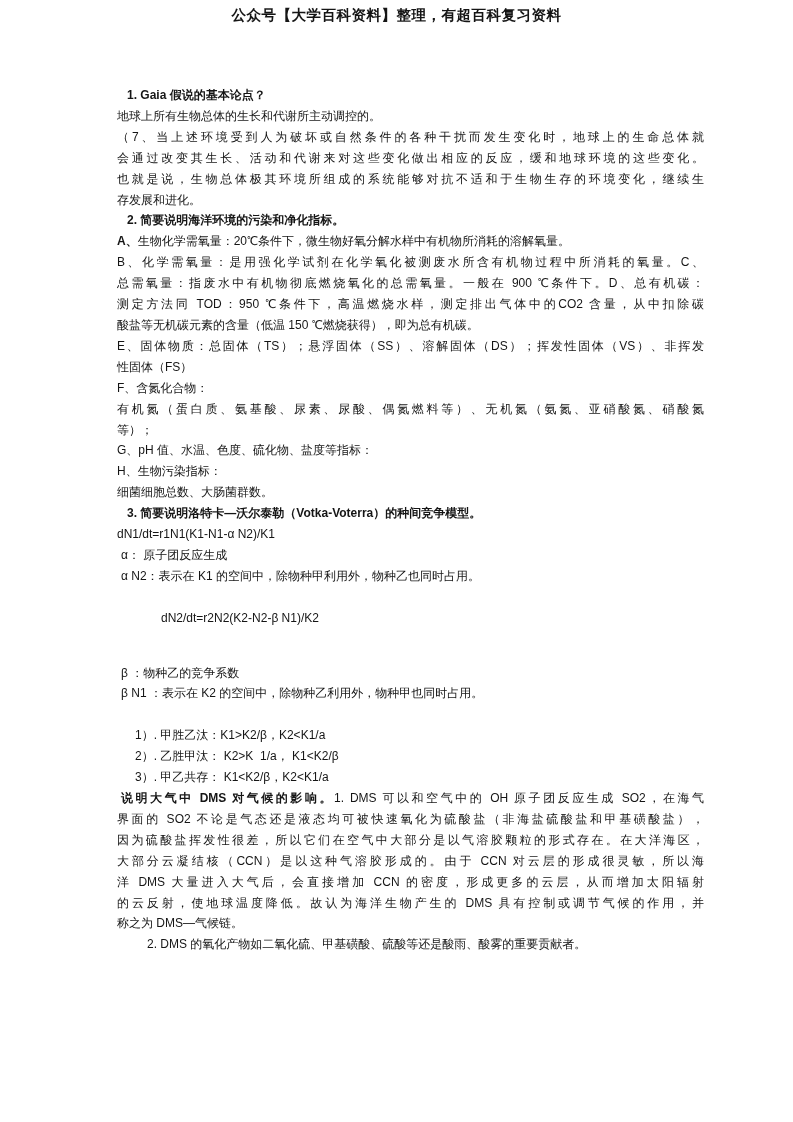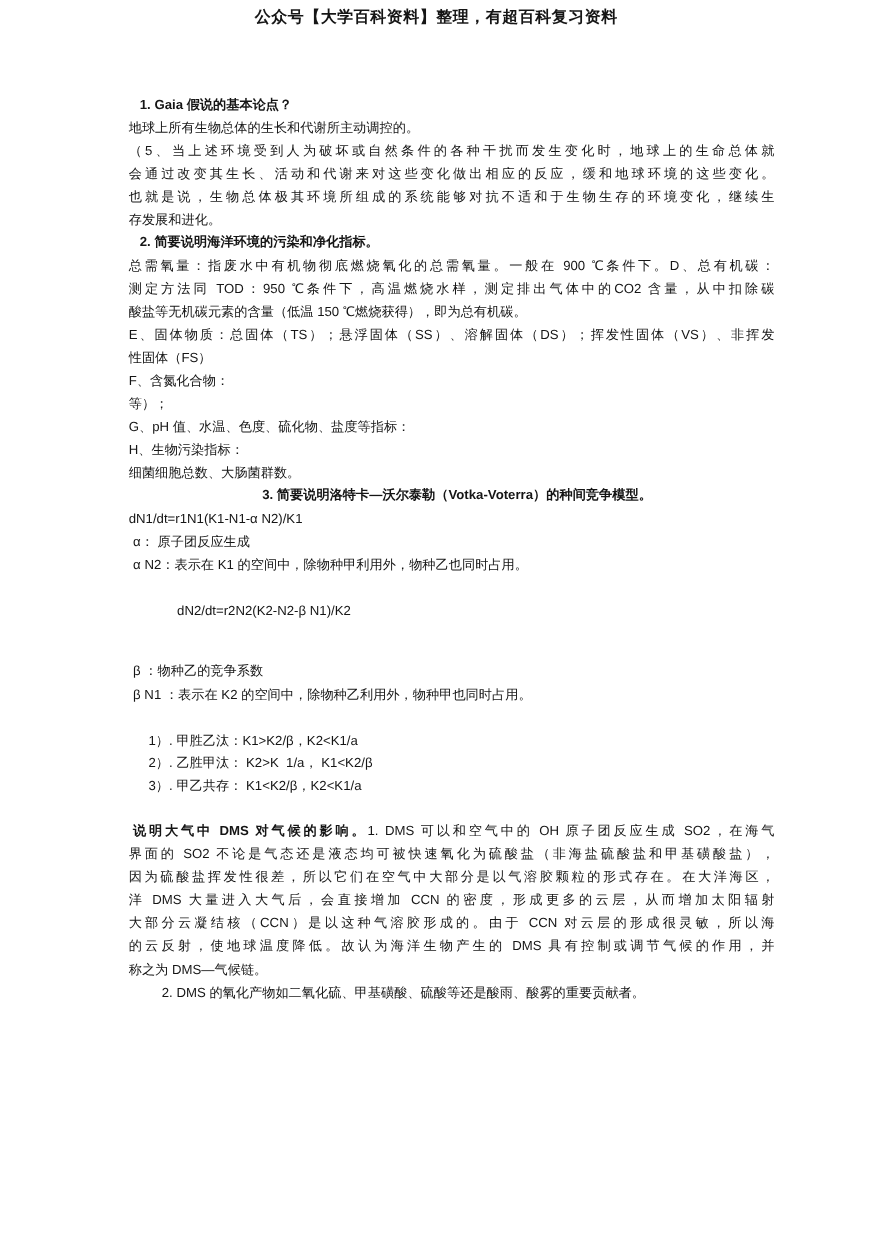--- a/index.html
+++ b/index.html
@@ -32,49 +32,52 @@
   .b { font-weight:bold; }
 </style>
 </head>
 <body>
 
 <div class="page">
   <div class="doc-header">公众号【大学百科资料】整理，有超百科复习资料</div>
   <div class="doc-body">
       <div class="line" style="padding-left: 10px;"><span class="b">1. Gaia 假说的基本论点？</span></div>
       <div class="line"><span>地球上所有生物总体的生长和代谢所主动调控的。</span></div>
-      <div class="line just"><span>（5、当上述环境受到人为破坏或自然条件的各种干扰而发生变化时，地球上的生命总体就</span></div>
+      <div class="line just"><span>（7、当上述环境受到人为破坏或自然条件的各种干扰而发生变化时，地球上的生命总体就</span></div>
       <div class="line just"><span>会通过改变其生长、活动和代谢来对这些变化做出相应的反应，缓和地球环境的这些变化。</span></div>
       <div class="line just"><span>也就是说，生物总体极其环境所组成的系统能够对抗不适和于生物生存的环境变化，继续生</span></div>
       <div class="line"><span>存发展和进化。</span></div>
       <div class="line" style="padding-left: 10px;"><span class="b">2. 简要说明海洋环境的污染和净化指标。</span></div>
+      <div class="line"><span class="b">A、</span><span>生物化学需氧量：20℃条件下，微生物好氧分解水样中有机物所消耗的溶解氧量。</span></div>
+      <div class="line just"><span>B、化学需氧量：是用强化学试剂在化学氧化被测废水所含有机物过程中所消耗的氧量。C、</span></div>
       <div class="line just"><span>总需氧量：指废水中有机物彻底燃烧氧化的总需氧量。一般在 900 ℃条件下。D、总有机碳：</span></div>
       <div class="line just"><span>测定方法同 TOD：950 ℃条件下，高温燃烧水样，测定排出气体中的CO2 含量，从中扣除碳</span></div>
       <div class="line"><span>酸盐等无机碳元素的含量（低温 150 ℃燃烧获得），即为总有机碳。</span></div>
       <div class="line just"><span>E、固体物质：总固体（TS）；悬浮固体（SS）、溶解固体（DS）；挥发性固体（VS）、非挥发</span></div>
       <div class="line"><span>性固体（FS）</span></div>
       <div class="line"><span>F、含氮化合物：</span></div>
+      <div class="line just"><span>有机氮（蛋白质、氨基酸、尿素、尿酸、偶氮燃料等）、无机氮（氨氮、亚硝酸氮、硝酸氮</span></div>
       <div class="line"><span>等）；</span></div>
       <div class="line"><span>G、pH 值、水温、色度、硫化物、盐度等指标：</span></div>
       <div class="line"><span>H、生物污染指标：</span></div>
       <div class="line"><span>细菌细胞总数、大肠菌群数。</span></div>
-      <div class="line" style="padding-left: 10px; text-align: center;"><span class="b">3. 简要说明洛特卡—沃尔泰勒（Votka-Voterra）的种间竞争模型。</span></div>
+      <div class="line" style="padding-left: 10px;"><span class="b">3. 简要说明洛特卡—沃尔泰勒（Votka-Voterra）的种间竞争模型。</span></div>
       <div class="line"><span>dN1/dt=r1N1(K1-N1-α N2)/K1</span></div>
       <div class="line" style="padding-left: 4px;"><span>α： 原子团反应生成</span></div>
       <div class="line" style="padding-left: 4px;"><span>α N2：表示在 K1 的空间中，除物种甲利用外，物种乙也同时占用。</span></div>
       <div class="line">&nbsp;</div>
       <div class="line" style="padding-left: 44px;"><span>dN2/dt=r2N2(K2-N2-β N1)/K2</span></div>
       <div class="line" style="padding-left: 4px; margin-top: 34px;"><span>β ：物种乙的竞争系数</span></div>
       <div class="line" style="padding-left: 4px;"><span>β N1 ：表示在 K2 的空间中，除物种乙利用外，物种甲也同时占用。</span></div>
       <div class="line">&nbsp;</div>
       <div class="line" style="padding-left: 18px;"><span>1）. 甲胜乙汰：K1&gt;K2/β，K2&lt;K1/a</span></div>
       <div class="line" style="padding-left: 18px;"><span>2）. 乙胜甲汰： K2&gt;K  1/a， K1&lt;K2/β</span></div>
       <div class="line" style="padding-left: 18px;"><span>3）. 甲乙共存： K1&lt;K2/β，K2&lt;K1/a</span></div>
-      <div class="line just" style="padding-left: 4px; margin-top: 20px;"><span class="b">说明大气中 DMS 对气候的影响。</span><span>1. DMS 可以和空气中的 OH 原子团反应生成 SO2，在海气</span></div>
+      <div class="line just" style="padding-left: 4px;"><span class="b">说明大气中 DMS 对气候的影响。</span><span>1. DMS 可以和空气中的 OH 原子团反应生成 SO2，在海气</span></div>
       <div class="line just"><span>界面的 SO2 不论是气态还是液态均可被快速氧化为硫酸盐（非海盐硫酸盐和甲基磺酸盐），</span></div>
       <div class="line just"><span>因为硫酸盐挥发性很差，所以它们在空气中大部分是以气溶胶颗粒的形式存在。在大洋海区，</span></div>
+      <div class="line just"><span>大部分云凝结核（CCN）是以这种气溶胶形成的。由于 CCN 对云层的形成很灵敏，所以海</span></div>
       <div class="line just"><span>洋 DMS 大量进入大气后，会直接增加 CCN 的密度，形成更多的云层，从而增加太阳辐射</span></div>
-      <div class="line just"><span>大部分云凝结核（CCN）是以这种气溶胶形成的。由于 CCN 对云层的形成很灵敏，所以海</span></div>
       <div class="line just"><span>的云反射，使地球温度降低。故认为海洋生物产生的 DMS 具有控制或调节气候的作用，并</span></div>
       <div class="line"><span>称之为 DMS—气候链。</span></div>
       <div class="line" style="padding-left: 30px;"><span>2. DMS 的氧化产物如二氧化硫、甲基磺酸、硫酸等还是酸雨、酸雾的重要贡献者。</span></div>
     </div>
 </div>
 
 </body></html>

